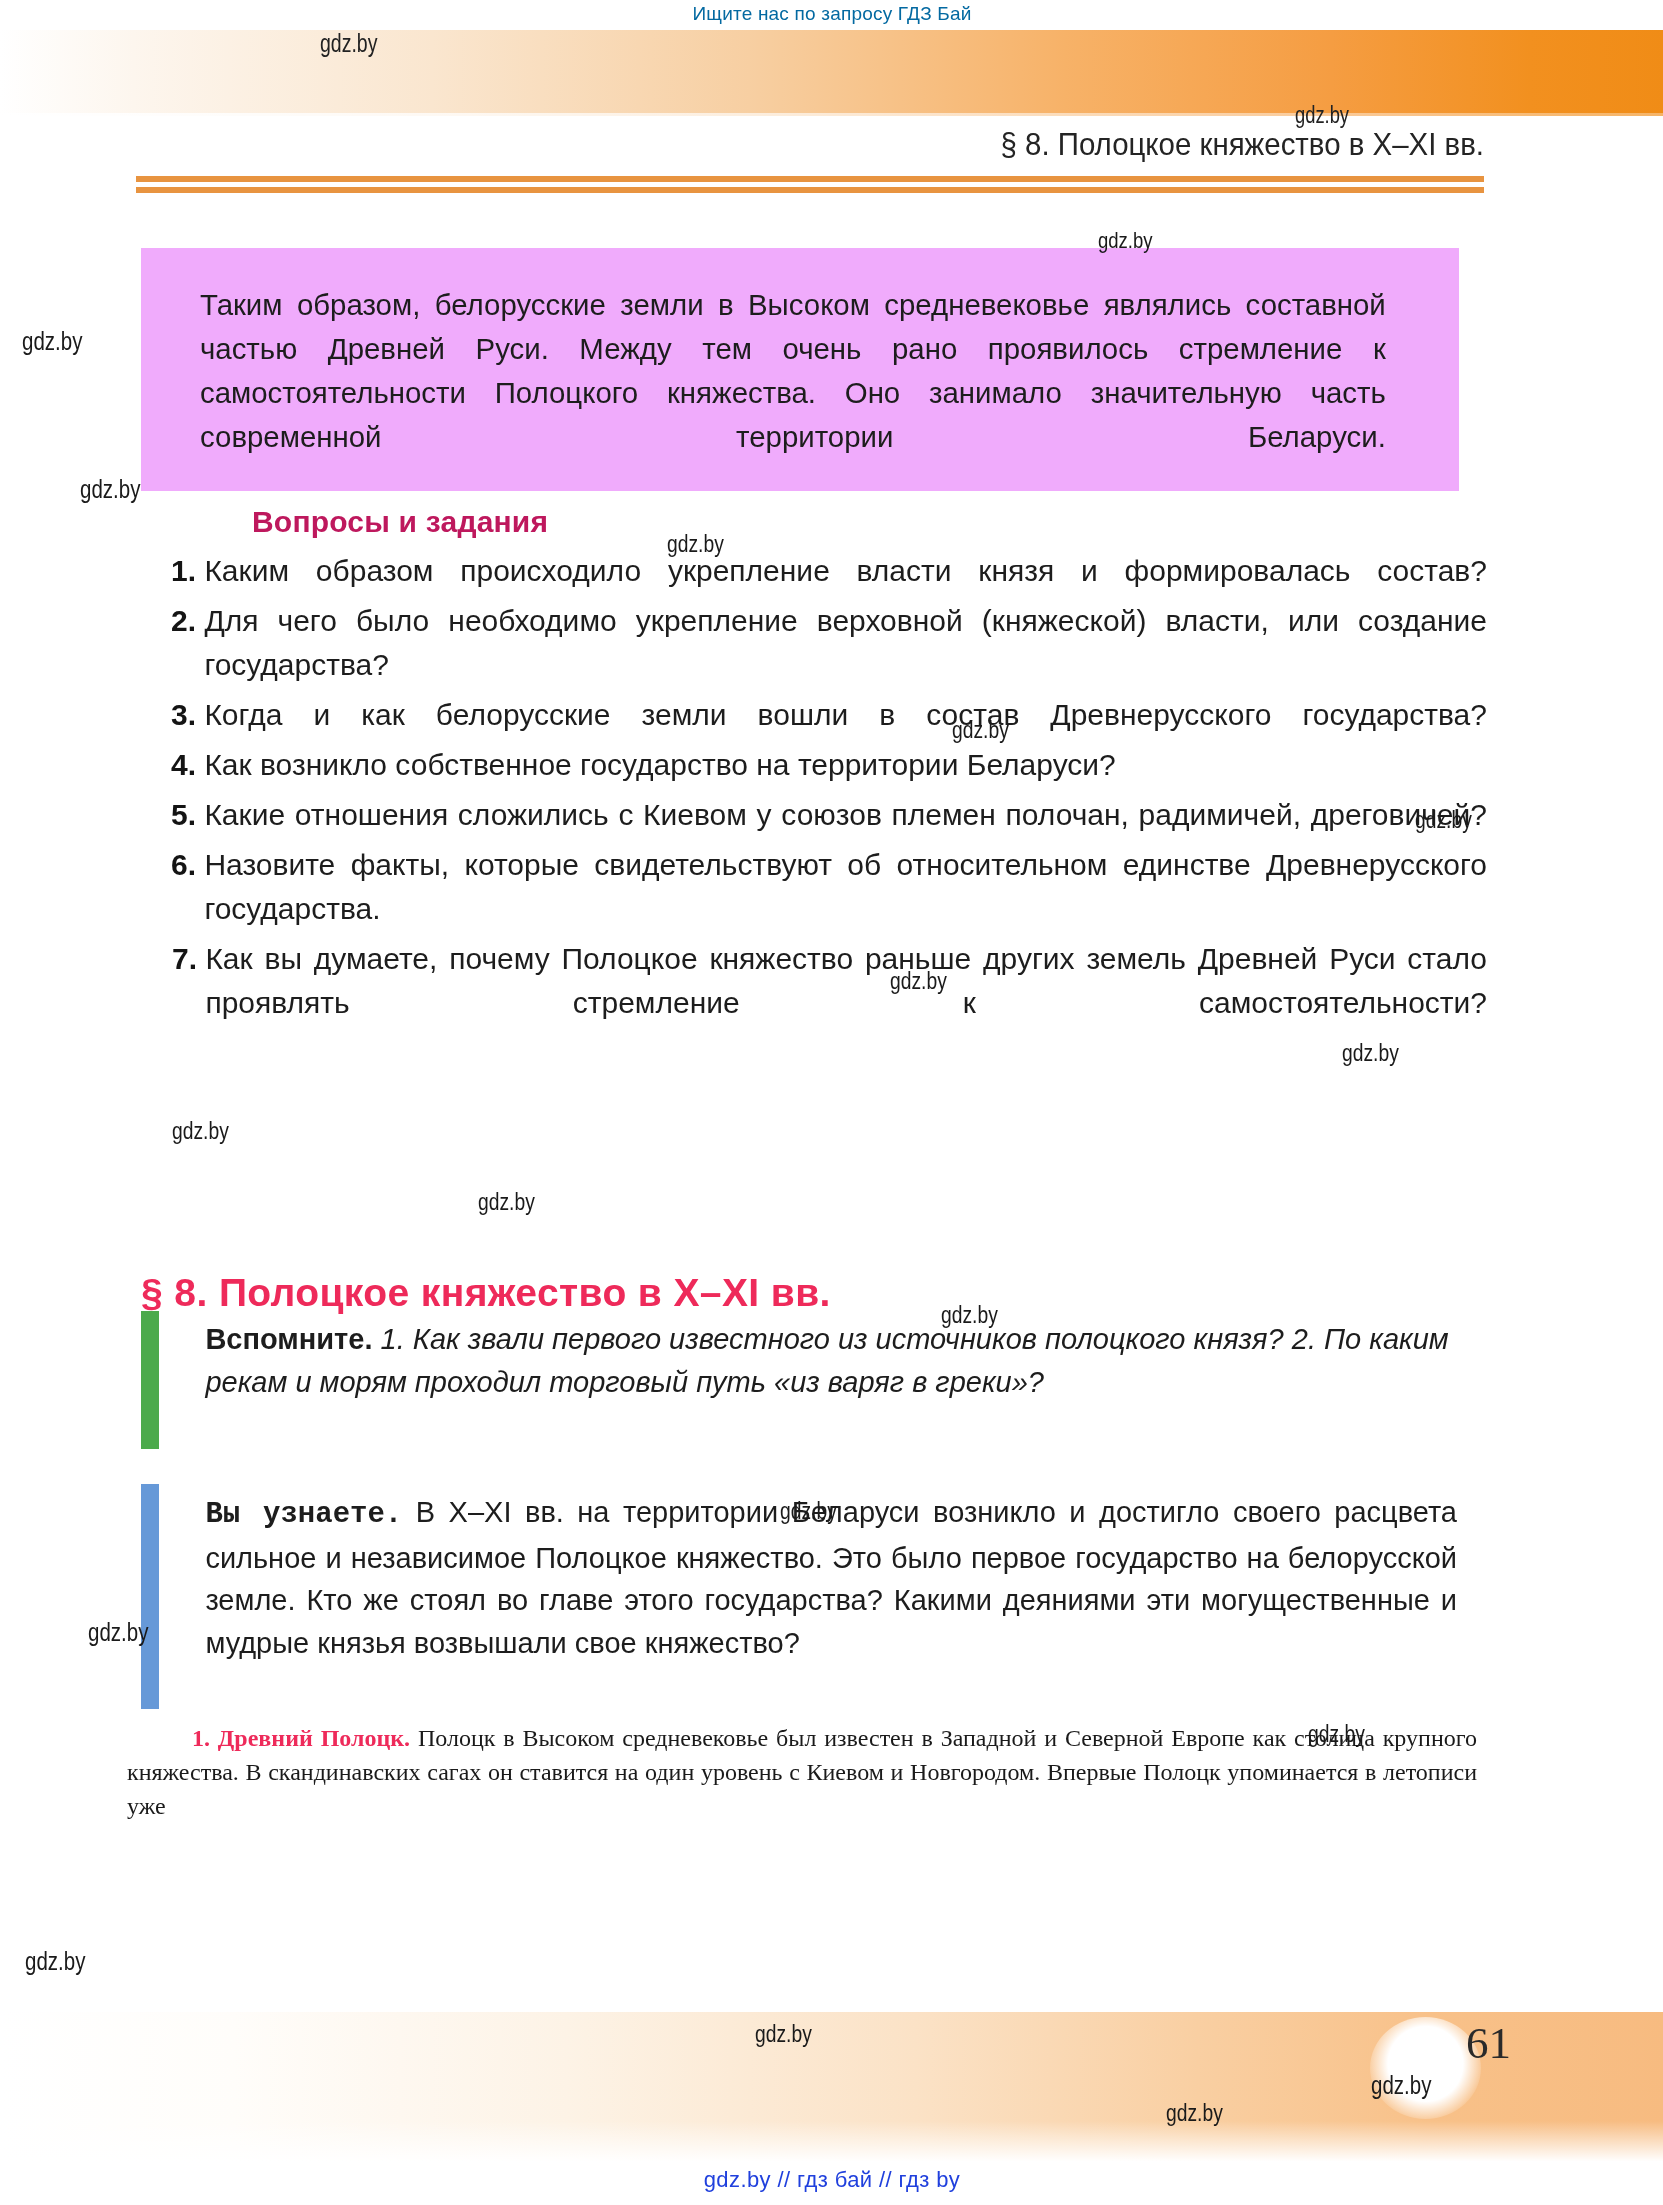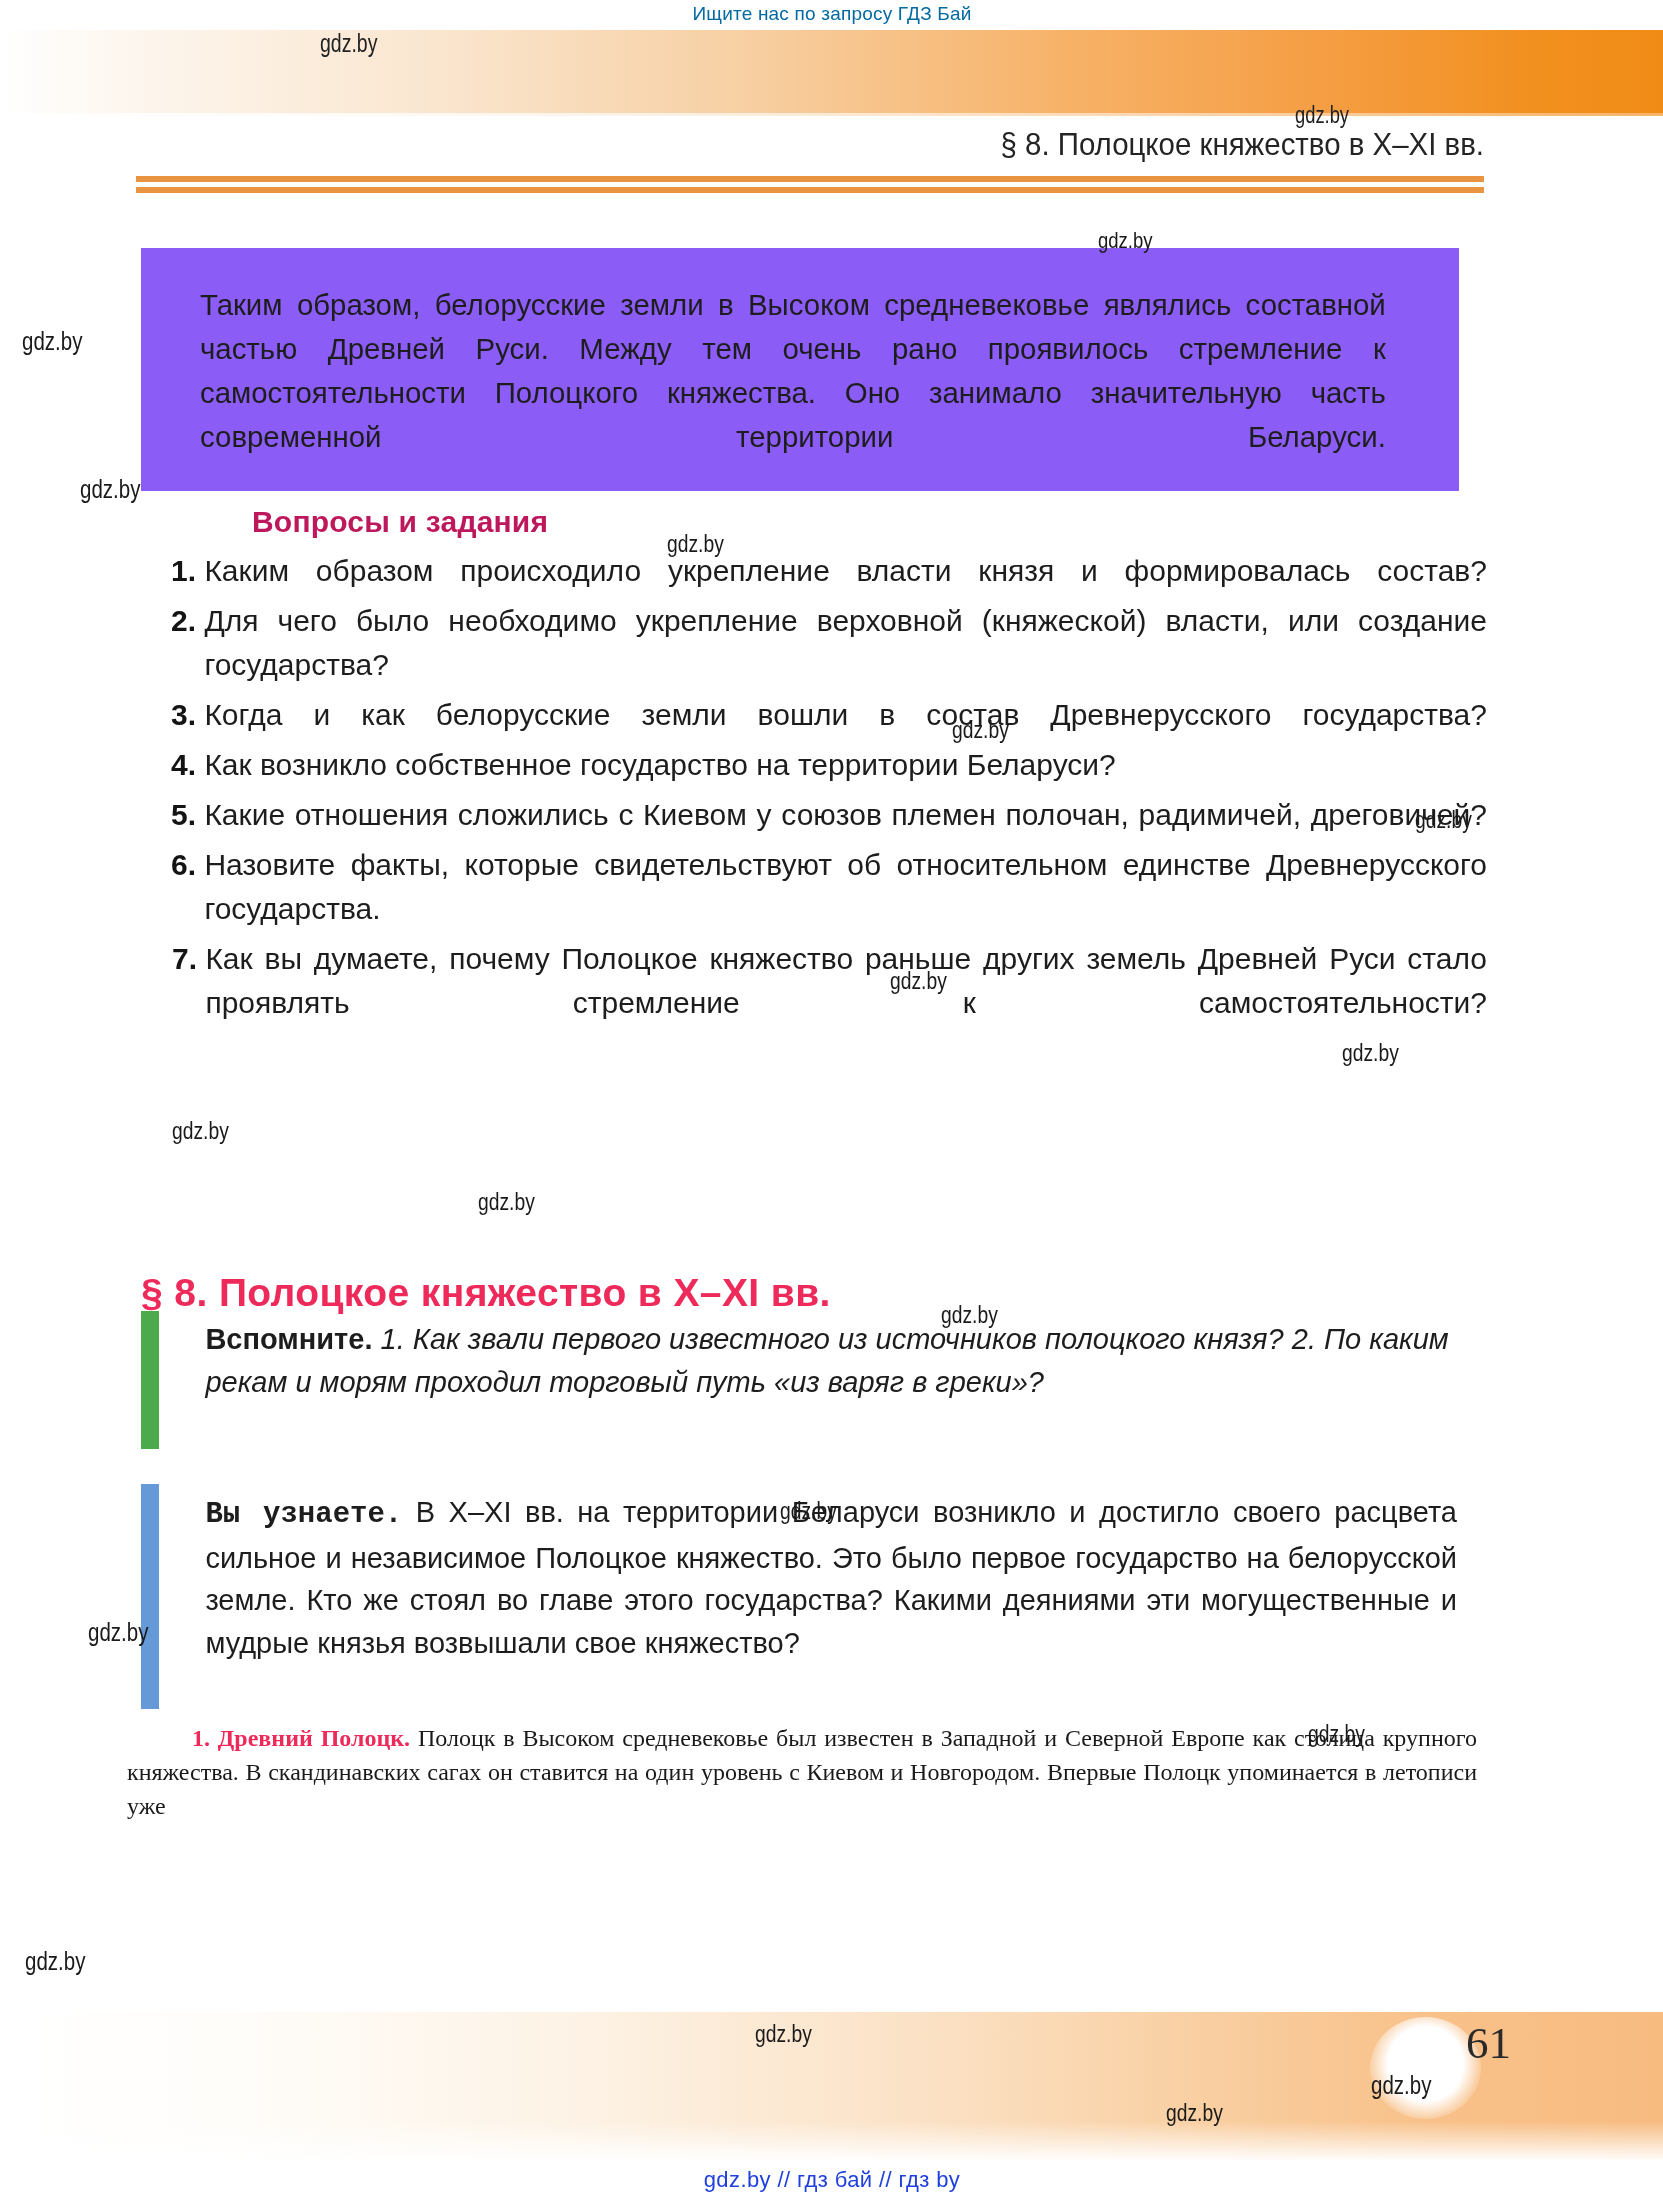--- a/index.html
+++ b/index.html
@@ -115,21 +115,21 @@
     background: #e89440;
     width: 100%;
   }
 
   
   .callout-blue {
     position: absolute;
     left: 141px; top: 248px;
     width: 1318px;
     min-height: 243px;
-    background: #8b5cf6;
+    background: #f0abfc;
     box-sizing: border-box;
     padding: 35px 49px 24px 59px;
   }
   .callout-blue p {
     margin: 0;
     font-size: 30px;
     line-height: 1.47;
     color: #1d1d1d;
     text-align: justify;
     text-align-last: justify;

